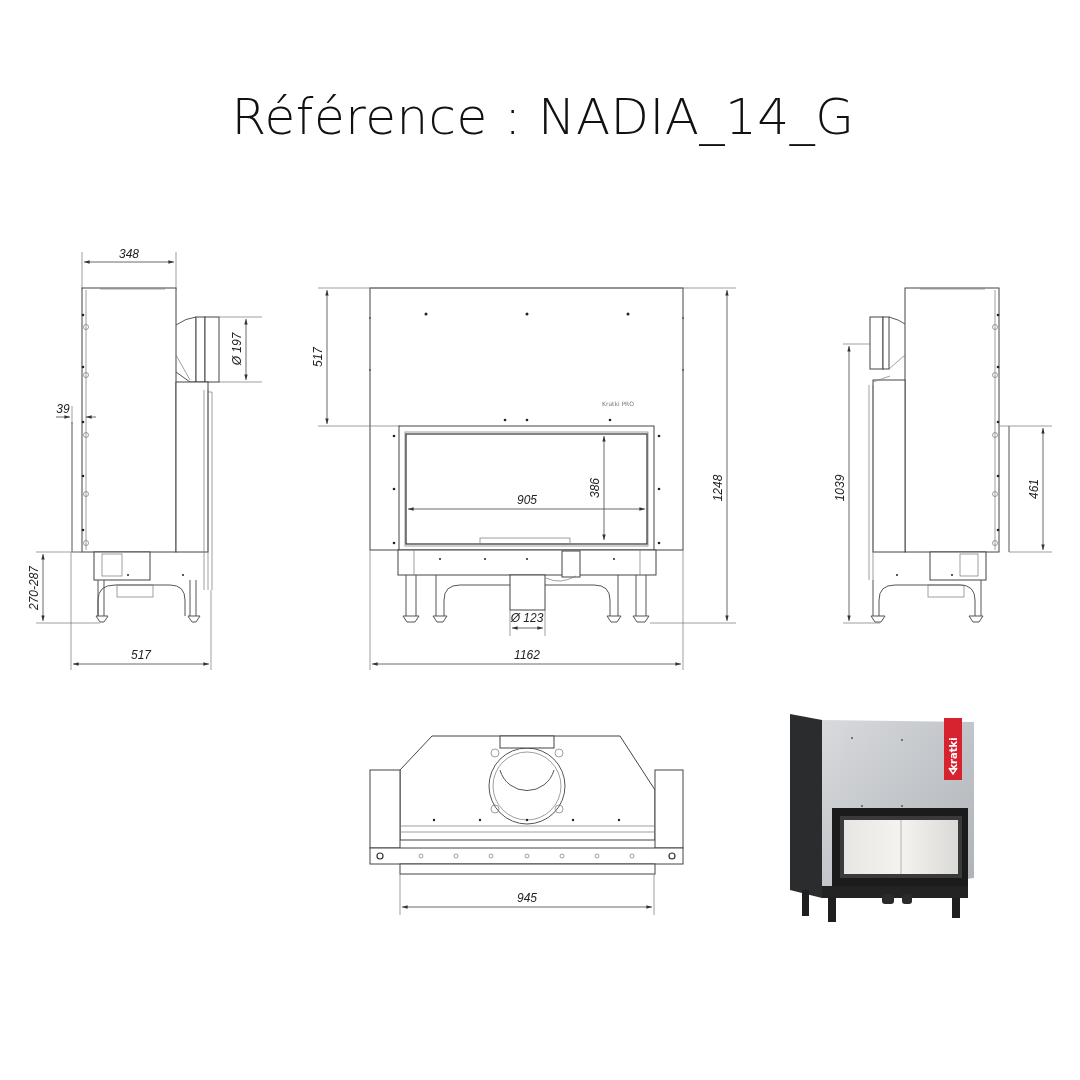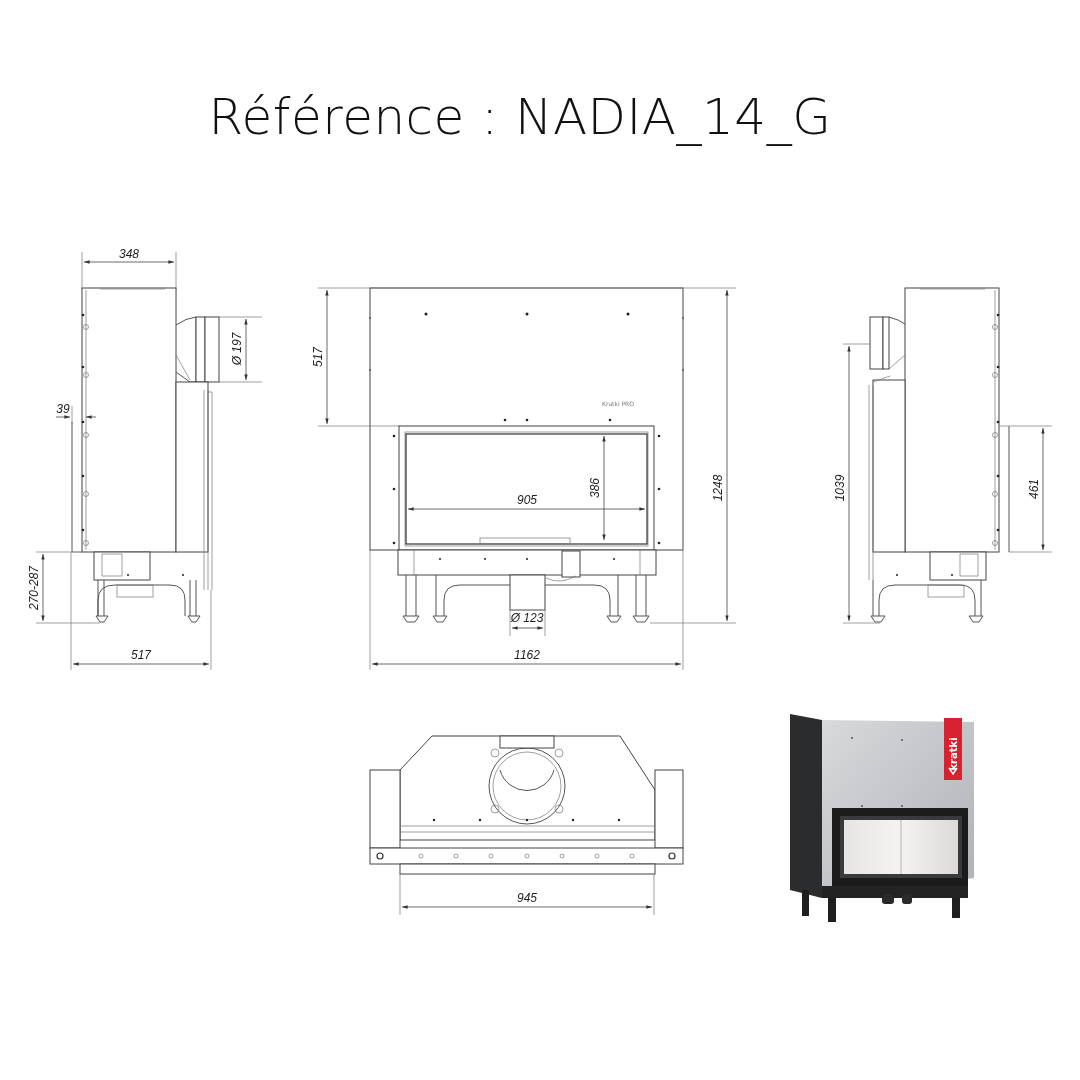--- a/index.html
+++ b/index.html
@@ -1,20 +1,21 @@
 <!DOCTYPE html>
 <html><head>
 <meta charset="utf-8">
 <style>
   html, body { margin: 0; padding: 0; background: #ffffff; }
   body { width: 1080px; height: 1080px; position: relative; overflow: hidden; font-family: "DejaVu Sans", sans-serif; }
   .title {
     position: absolute; left: 0; top: 88px; width: 1040px; text-align: center;
     font-family: "DejaVu Sans", sans-serif; font-weight: 300; font-size: 50px; color: #111;
     letter-spacing: 0.5px;
+    padding-left: 23px;
   }
   svg.drawing { position: absolute; left: 0; top: 0; width: 1080px; height: 1080px; }
   .ln { stroke: #555; stroke-width: 1; fill: none; }
   .thin { stroke: #777; stroke-width: 0.7; fill: none; }
   .dark { stroke: #333; stroke-width: 1.2; fill: none; }
   .fillw { fill: #fff; stroke: #444; stroke-width: 1; }
   .dim { stroke: #444; stroke-width: 0.8; fill: none; }
   .dimtxt { font-family: "Liberation Sans", sans-serif; font-style: italic; font-size: 12px; fill: #222; }
   .dot { fill: #222; }
   .brandtxt { font-family: "DejaVu Sans", sans-serif; font-size: 6px; fill: #777; }

